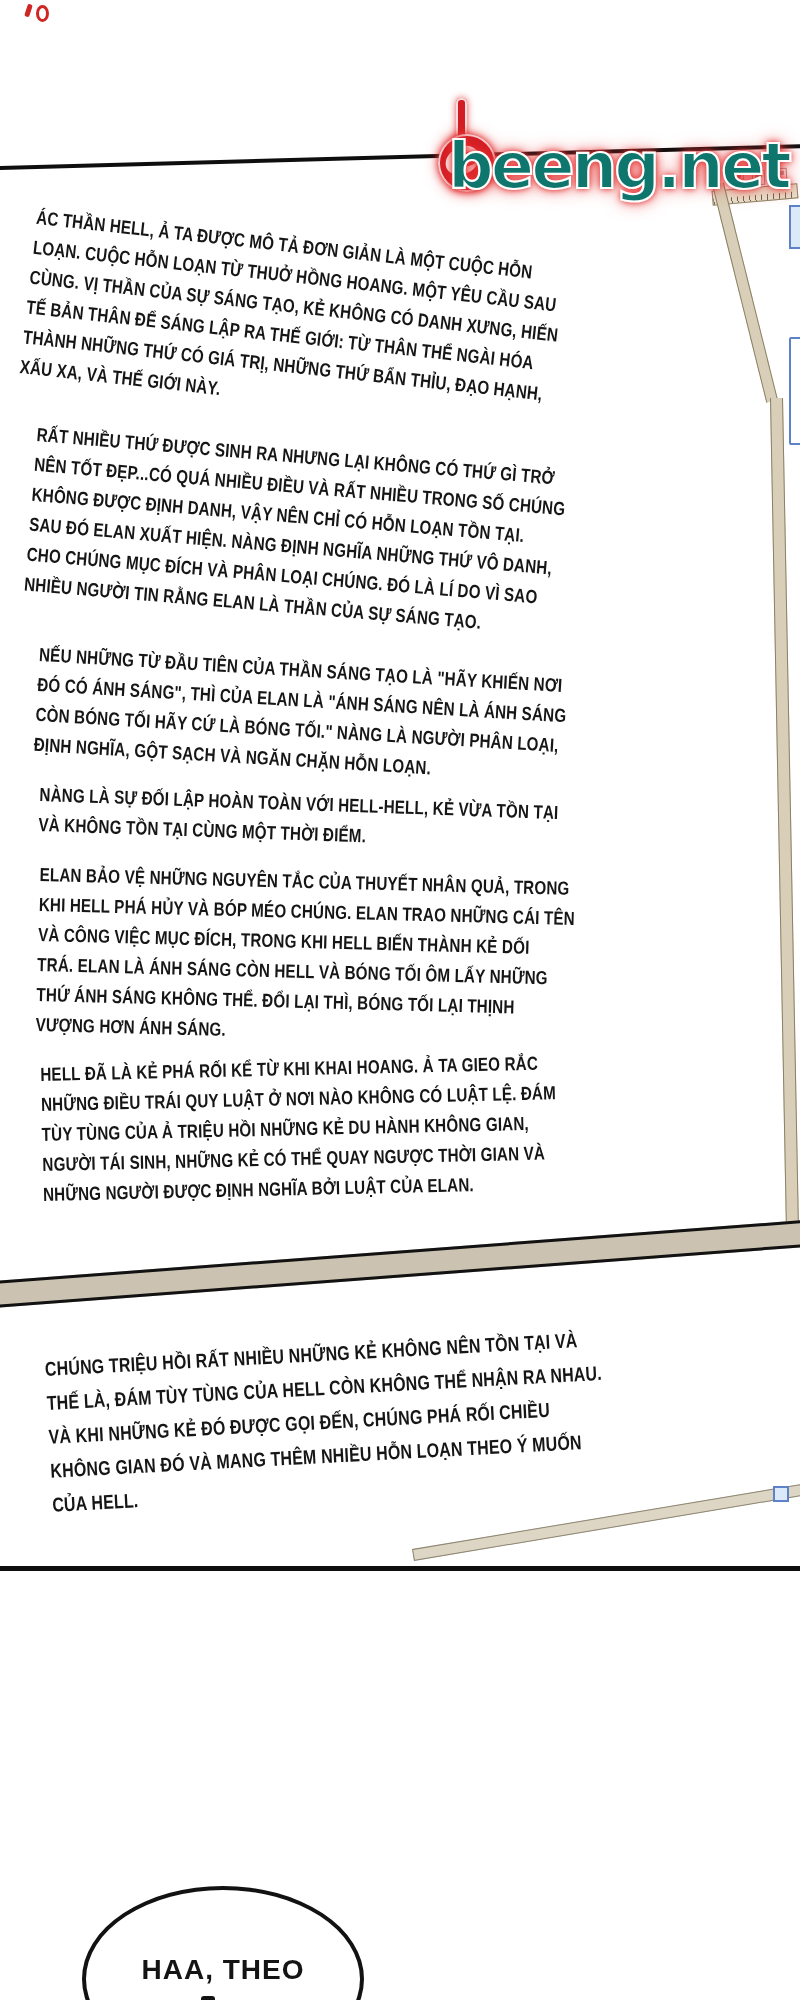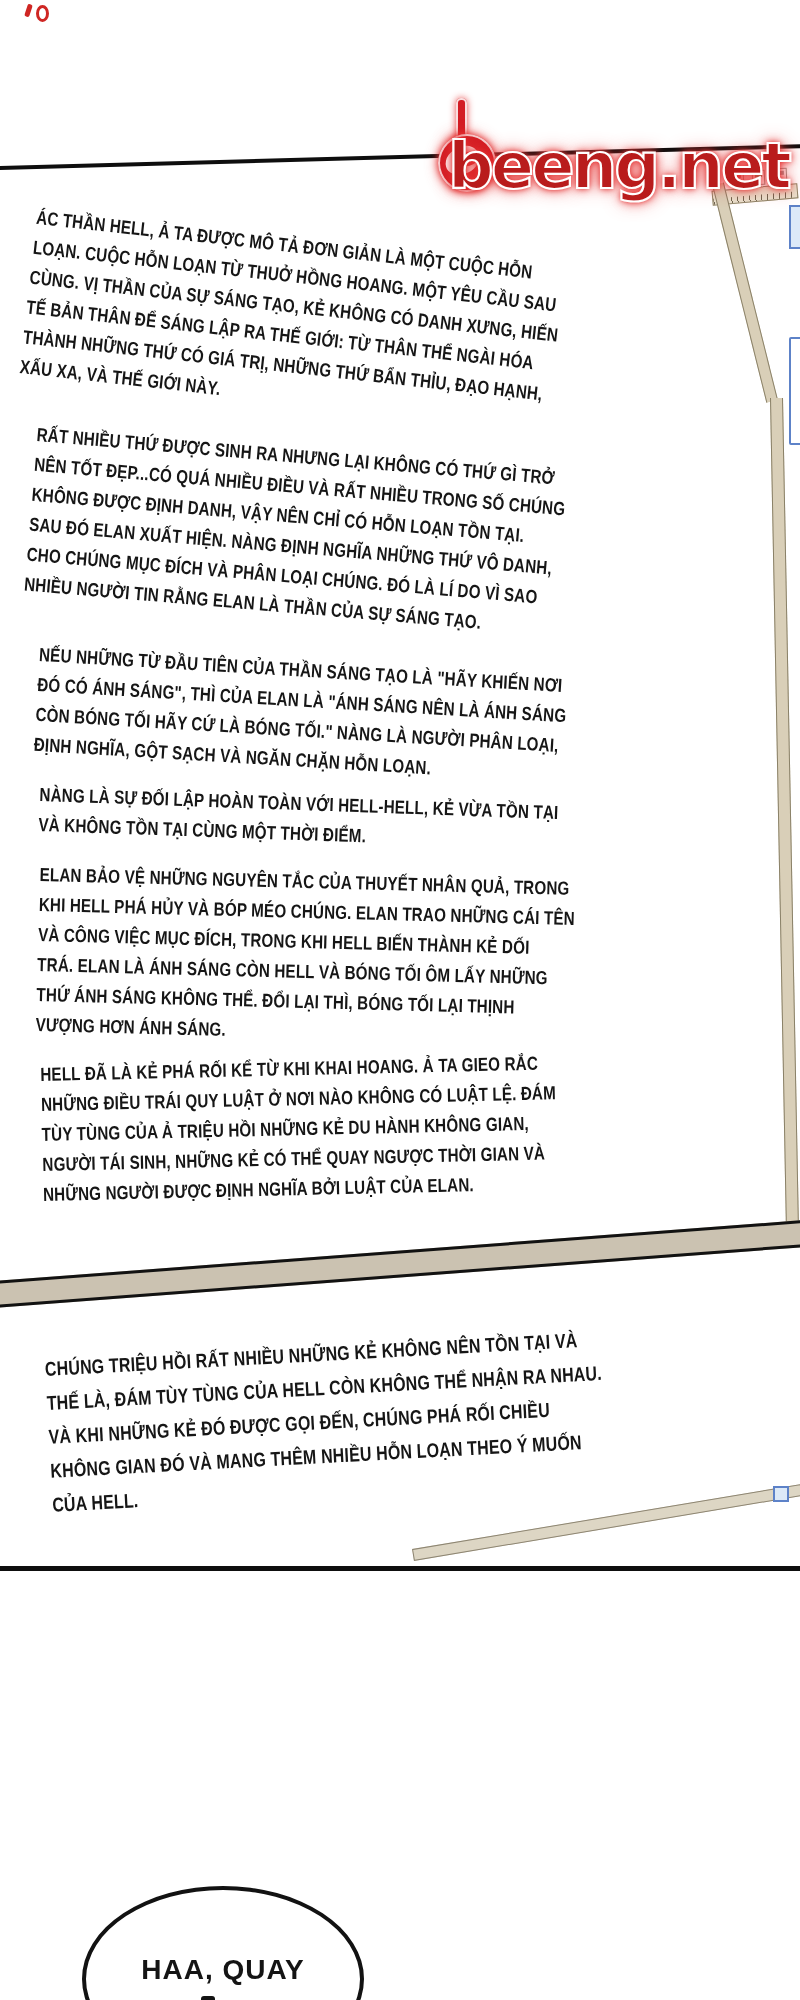--- a/index.html
+++ b/index.html
@@ -13,21 +13,21 @@
   .para.big{font-size:20px;line-height:34px;}
 
   
   .rule{position:absolute;background:#0e0e0e;}
 
   
   .tan{position:absolute;background:#d9cfb8;border-left:1px solid #8a8168;border-right:1px solid #8a8168;}
 
   
   .logo{position:absolute;left:440px;top:92px;width:340px;height:135px;z-index:30;}
-  .logo-text{position:absolute;left:8px;top:40px;color:#b91c1c;font-weight:bold;
+  .logo-text{position:absolute;left:8px;top:40px;color:#0f766e;font-weight:bold;
              font-family:"DejaVu Sans",sans-serif;font-size:64px;line-height:68px;letter-spacing:-3px;
              -webkit-text-stroke:2.2px #ffffff;
              text-shadow:0 0 5px #e53535,0 0 10px #e53535,0 0 18px rgba(229,53,53,.75);}
   .logo-stem{position:absolute;left:16px;top:6px;width:11px;height:60px;background:#d31d24;
              border-radius:5px;box-shadow:0 0 7px rgba(229,53,53,.9),inset 0 0 0 2px rgba(255,255,255,.85);}
   .globe{position:absolute;left:-2px;top:42px;width:58px;height:58px;border-radius:50%;background:#d31d24;
          box-shadow:0 0 6px #e53535,0 0 13px rgba(229,53,53,.7),inset 0 0 0 2px rgba(255,255,255,.8);}
   .globe::before{content:'';position:absolute;left:7px;top:13px;width:34px;height:27px;background:#fff;
                  border-radius:60% 40% 55% 45%;transform:rotate(-15deg);}
   .globe::after{content:'';position:absolute;left:20px;top:18px;width:20px;height:14px;background:#d31d24;
@@ -138,17 +138,17 @@
       <div>KHÔNG GIAN ĐÓ VÀ MANG THÊM NHIỀU HỖN LOẠN THEO Ý MUỐN</div>
       <div>CỦA HELL.</div>
     </div>
 
   <div class="tan" style="left:413px;top:1549px;width:392px;height:10px;background:#ddd6c4;
               transform-origin:left center;transform:rotate(-9.5deg);border:1px solid #8d8572;"></div>
   <div class="bluebox" style="left:773px;top:1486px;width:12px;height:12px;"></div>
   <div class="rule" style="left:0;top:1566px;width:800px;height:5px;"></div>
 
   <div class="bubble">
-    <div class="bubble-text">HAA, QUAY</div>
+    <div class="bubble-text">HAA, THEO</div>
     <div class="partial-glyph"></div>
   </div>
 
 </div>
 
 </body></html>

